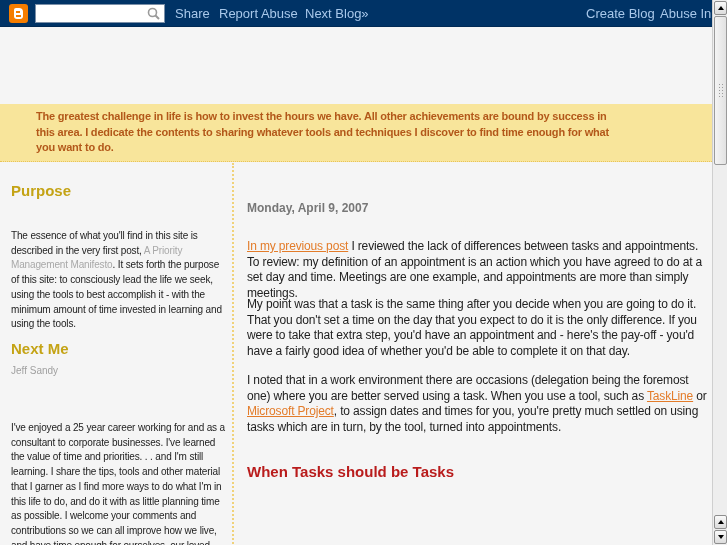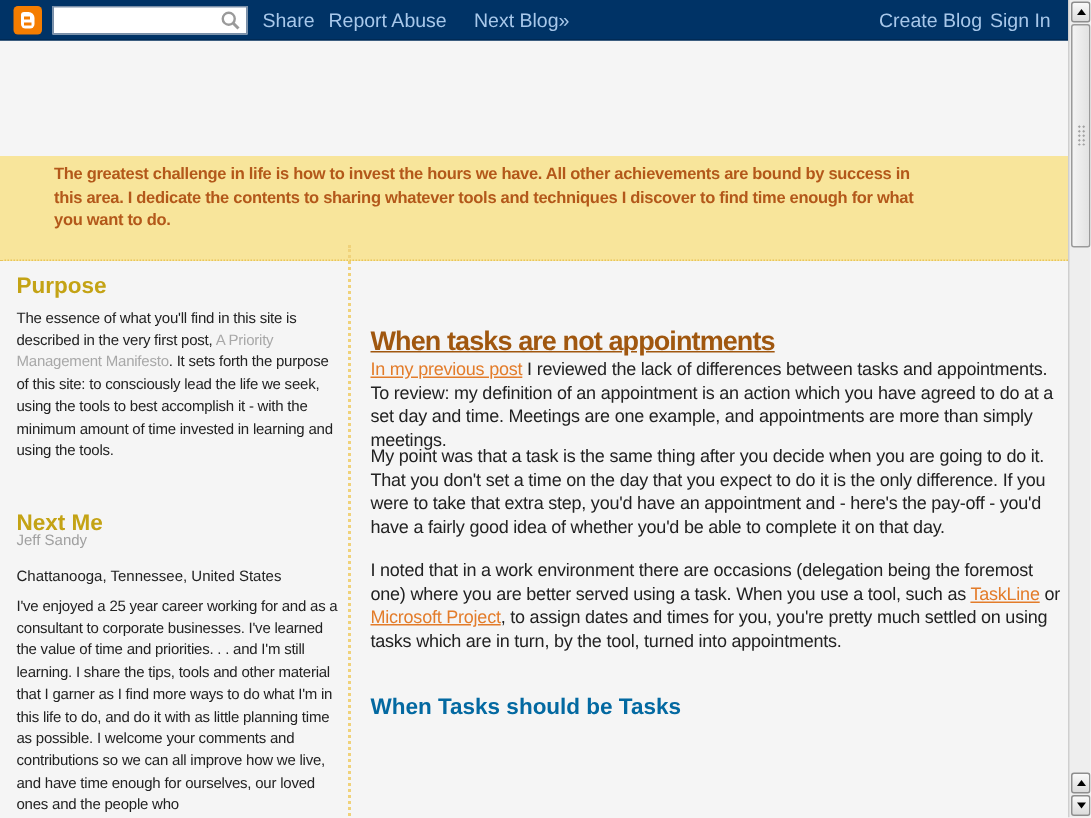--- a/index.html
+++ b/index.html
@@ -15,37 +15,37 @@
   .blogger-logo .b::before { content: ""; position: absolute; left: 2px; top: 3px; width: 4px; height: 2px; background: #f57d00; }
   .blogger-logo .b::after { content: ""; position: absolute; left: 2px; top: 7px; width: 5px; height: 2px; background: #f57d00; }
   .search-box { position: absolute; left: 35px; top: 4px; width: 130px; height: 19px; background: #fff; border: 1px solid #7a8fa8; }
   .search-box input { border: none; outline: none; width: 108px; height: 17px; margin-left: 3px; font-size: 11px; background: transparent; }
   .search-icon { position: absolute; right: 4px; top: 2px; width: 13px; height: 13px; }
   .nav-link { position: absolute; top: 6px; font-family: "Liberation Sans", sans-serif; font-size: 13px; color: #a8c8ea; text-decoration: none; white-space: nowrap; }
 
   
   .header { position: absolute; left: 0; top: 27px; width: 712px; height: 76px; background: #dd6e0a; border-bottom: 1px solid #e6941a; }
   .blog-title { position: absolute; left: 36px; top: 27px; font-family: "Liberation Sans", sans-serif; font-size: 30px; font-weight: bold; color: #fcdfa8; letter-spacing: -1px; }
-  .description { position: absolute; left: 0; top: 104px; width: 712px; height: 70px; background: #f8e59b; border-bottom: 1px dotted #e8c45a; }
+  .description { position: absolute; left: 0; top: 104px; width: 712px; height: 58px; background: #f8e59b; border-bottom: 1px dotted #e8c45a; }
   .description p { position: absolute; left: 36px; top: 5px; width: 590px; font-family: "Liberation Sans", sans-serif; font-size: 11px; font-weight: bold; color: #b3581a; line-height: 15.5px; letter-spacing: -0.2px; }
 
   
   .sidebar { position: absolute; left: 0; top: 163px; width: 234px; height: 413px; border-right: 2px dotted #f0d27a; }
   .side-heading { position: absolute; left: 11px; font-family: "Liberation Sans", sans-serif; font-size: 15px; font-weight: bold; color: #c4a315; }
-  .side-text { position: absolute; left: 11px; width: 218px; font-family: "Liberation Sans", sans-serif; font-size: 10px; color: #222; line-height: 14.7px; letter-spacing: -0.15px; }
+  .side-text { position: absolute; left: 11px; width: 218px; font-family: "Liberation Sans", sans-serif; font-size: 10px; color: #222; line-height: 14.7px; letter-spacing: -0.15px; margin-top: 23px; }
   .side-link { color: #a8a8a8; text-decoration: none; }
   .side-meta { position: absolute; left: 11px; font-family: "Liberation Sans", sans-serif; font-size: 10px; }
 
   
   .main { position: absolute; left: 236px; top: 163px; width: 476px; height: 382px; }
   .date-header { position: absolute; left: 11px; top: 38px; font-family: "Liberation Sans", sans-serif; font-size: 12px; font-weight: bold; color: #777; }
   .post-title { position: absolute; left: 11px; top: 54px; font-family: "Liberation Sans", sans-serif; font-size: 18px; font-weight: bold; color: #a0570f; text-decoration: underline; letter-spacing: -0.6px; white-space: nowrap; }
   .post-para { position: absolute; left: 11px; width: 460px; font-family: "Liberation Sans", sans-serif; font-size: 12px; color: #222; line-height: 15.6px; letter-spacing: -0.15px; }
   .post-link { color: #e37c2a; text-decoration: underline; }
-  .sub-heading { position: absolute; left: 11px; top: 300px; font-family: "Liberation Sans", sans-serif; font-size: 15px; font-weight: bold; color: #0369a1; }
+  .sub-heading { position: absolute; left: 11px; top: 300px; font-family: "Liberation Sans", sans-serif; font-size: 15px; font-weight: bold; color: #b91c1c; }
 
   
   .scrollbar { position: absolute; left: 712px; top: 0; width: 15px; height: 545px; background: #eeeeee; border-left: 1px solid #cfcfcf; }
   .sb-btn { position: absolute; left: 1px; width: 13px; height: 14px; background: linear-gradient(#fafafa, #dcdcdc); border: 1px solid #8e8e8e; border-radius: 2px; }
   .sb-btn span { position: absolute; left: 3px; width: 0; height: 0; border-left: 3px solid transparent; border-right: 3px solid transparent; }
   .sb-up span { top: 4px; border-bottom: 4px solid #000; }
   .sb-down span { top: 4px; border-top: 4px solid #000; }
   .sb-thumb { position: absolute; left: 1px; top: 16px; width: 13px; height: 149px; background: linear-gradient(90deg, #f4f4f4, #e2e2e2); border: 1px solid #9a9a9a; border-radius: 2px; }
   .sb-grip { position: absolute; left: 3px; top: 66px; width: 6px; height: 14px; background-image: radial-gradient(#9b9b9b 0.7px, transparent 0.8px); background-size: 3px 3px; }
 </style>
@@ -60,41 +60,40 @@
       </div>
     <div class="search-box">
       <input type="text" placeholder="" style="">
       <svg class="search-icon" viewBox="0 0 13 13">
         <circle cx="5.5" cy="5.5" r="4" fill="none" stroke="#9a9a9a" stroke-width="1.6"></circle>
         <line x1="8.5" y1="8.5" x2="12" y2="12" stroke="#9a9a9a" stroke-width="2"></line>
       </svg>
     </div>
     <a class="nav-link" style="left:175px">Share</a>
     <a class="nav-link" style="left:219px">Report Abuse</a>
-    <a class="nav-link" style="left:316px">Next Blog»</a>
+    <a class="nav-link" style="left:305px">Next Blog»</a>
     <a class="nav-link" style="left:586px">Create Blog</a>
-    <a class="nav-link" style="left:660px">Sign In</a>
+    <a class="nav-link" style="left:660px">Abuse In</a>
   </div>
 
   <div class="description">
     <p>The greatest challenge in life is how to invest the hours we have. All other achievements are bound by success in this area. I dedicate the contents to sharing whatever tools and techniques I discover to find time enough for what you want to do.</p>
   </div>
 
   <div class="sidebar">
     <div class="side-heading" style="top:19px">Purpose</div>
     <div class="side-text" style="top:43px"><span>The essence of what you'll find in this site is described in the very first post, </span><a class="side-link">A Priority Management Manifesto</a><span>. It sets forth the purpose of this site: to consciously lead the life we seek, using the tools to best accomplish it - with the minimum amount of time invested in learning and using the tools.</span></div>
 
     <div class="side-heading" style="top:177px">Next Me</div>
-    <div class="side-meta" style="top:192px; color:#a0a0a0">Jeff Sandy</div>
-    <div class="side-meta" style="top:216px; color:#222">Chattanooga, Tennessee, United States</div>
+    <div class="side-meta" style="top:202px; color:#a0a0a0">Jeff Sandy</div>
     <div class="side-text" style="top:235px">I've enjoyed a 25 year career working for and as a consultant to corporate businesses. I've learned the value of time and priorities. . . and I'm still learning. I share the tips, tools and other material that I garner as I find more ways to do what I'm in this life to do, and do it with as little planning time as possible. I welcome your comments and contributions so we can all improve how we live, and have time enough for ourselves, our loved ones and the people who</div>
   </div>
 
   <div class="main">
-    <a class="post-title">When tasks are not appointments</a>
+    <div class="date-header">Monday, April 9, 2007</div>
 
     <div class="post-para" style="top:134px">My point was that a task is the same thing after you decide when you are going to do it. That you don't set a time on the day that you expect to do it is the only difference. If you were to take that extra step, you'd have an appointment and - here's the pay-off - you'd have a fairly good idea of whether you'd be able to complete it on that day.</div>
 
     <div class="post-para" style="top:76px"><a class="post-link">In my previous post</a><span> I reviewed the lack of differences between tasks and appointments. To review: my definition of an appointment is an action which you have agreed to do at a set day and time. Meetings are one example, and appointments are more than simply meetings.</span></div>
 
     <div class="post-para" style="top:210px"><span>I noted that in a work environment there are occasions (delegation being the foremost one) where you are better served using a task. When you use a tool, such as </span><a class="post-link">TaskLine</a><span> or </span><a class="post-link">Microsoft Project</a><span>, to assign dates and times for you, you're pretty much settled on using tasks which are in turn, by the tool, turned into appointments.</span></div>
 
     <div class="sub-heading">When Tasks should be Tasks</div>
 
   </div>

